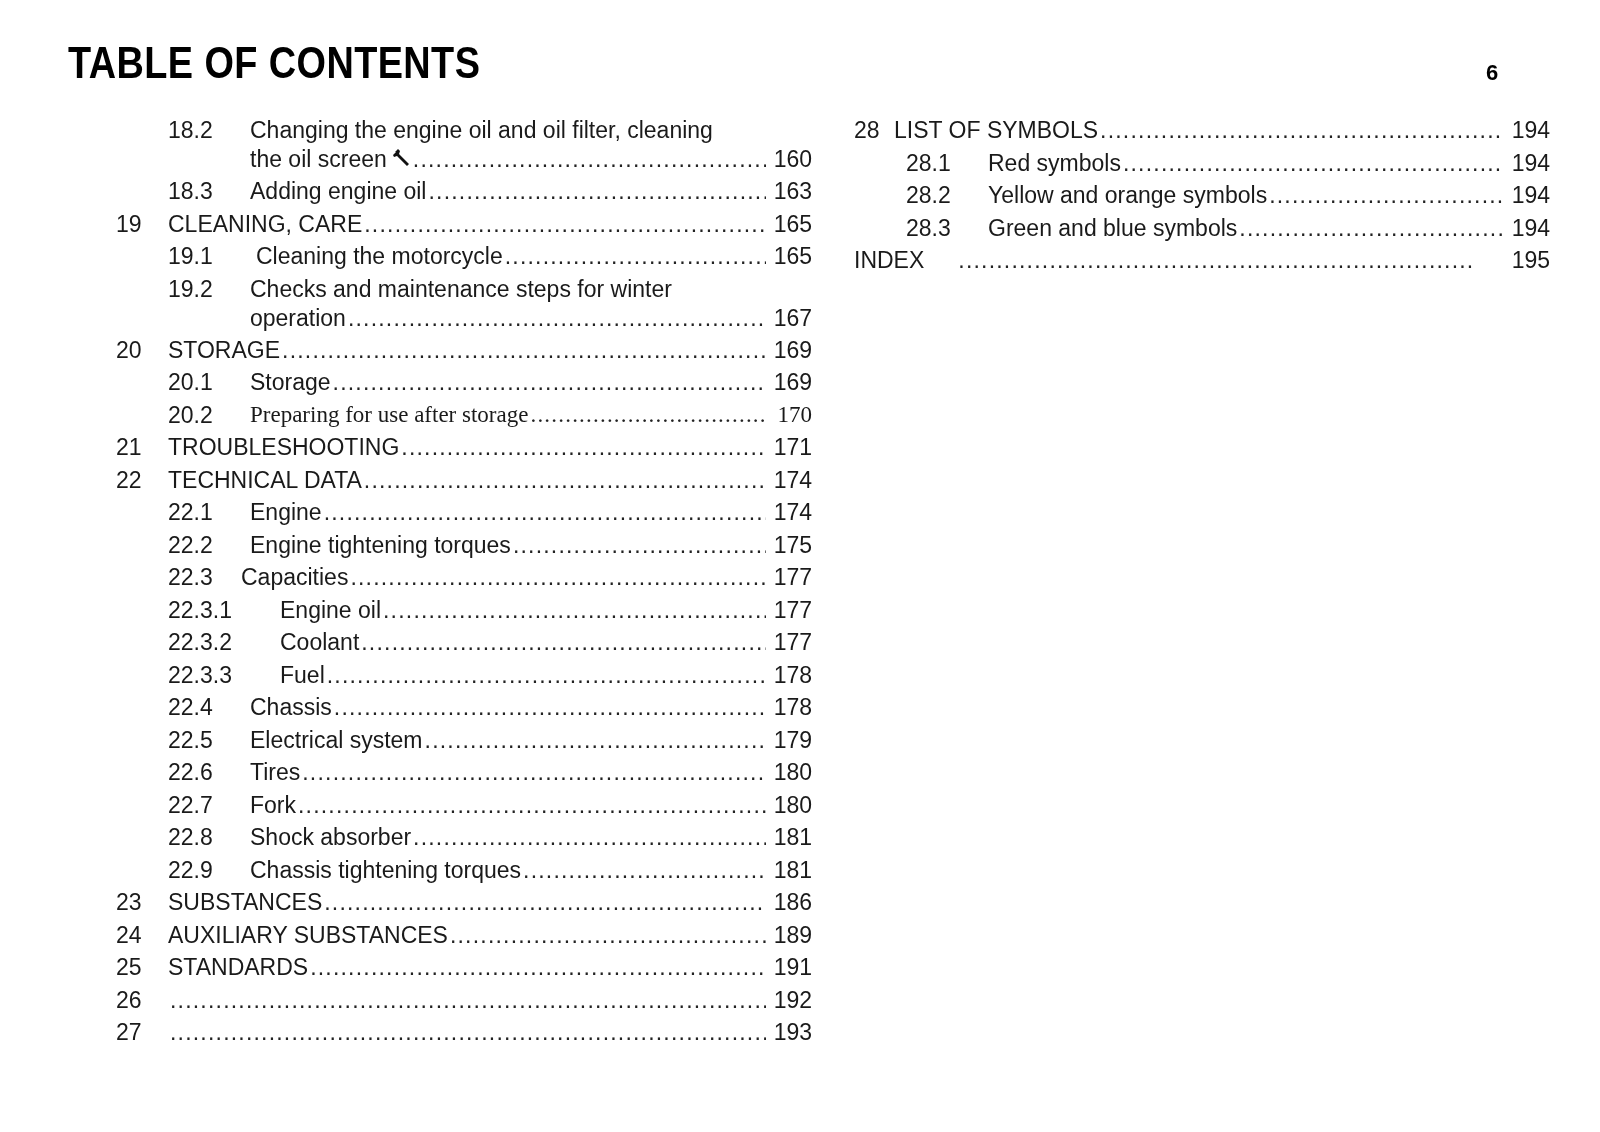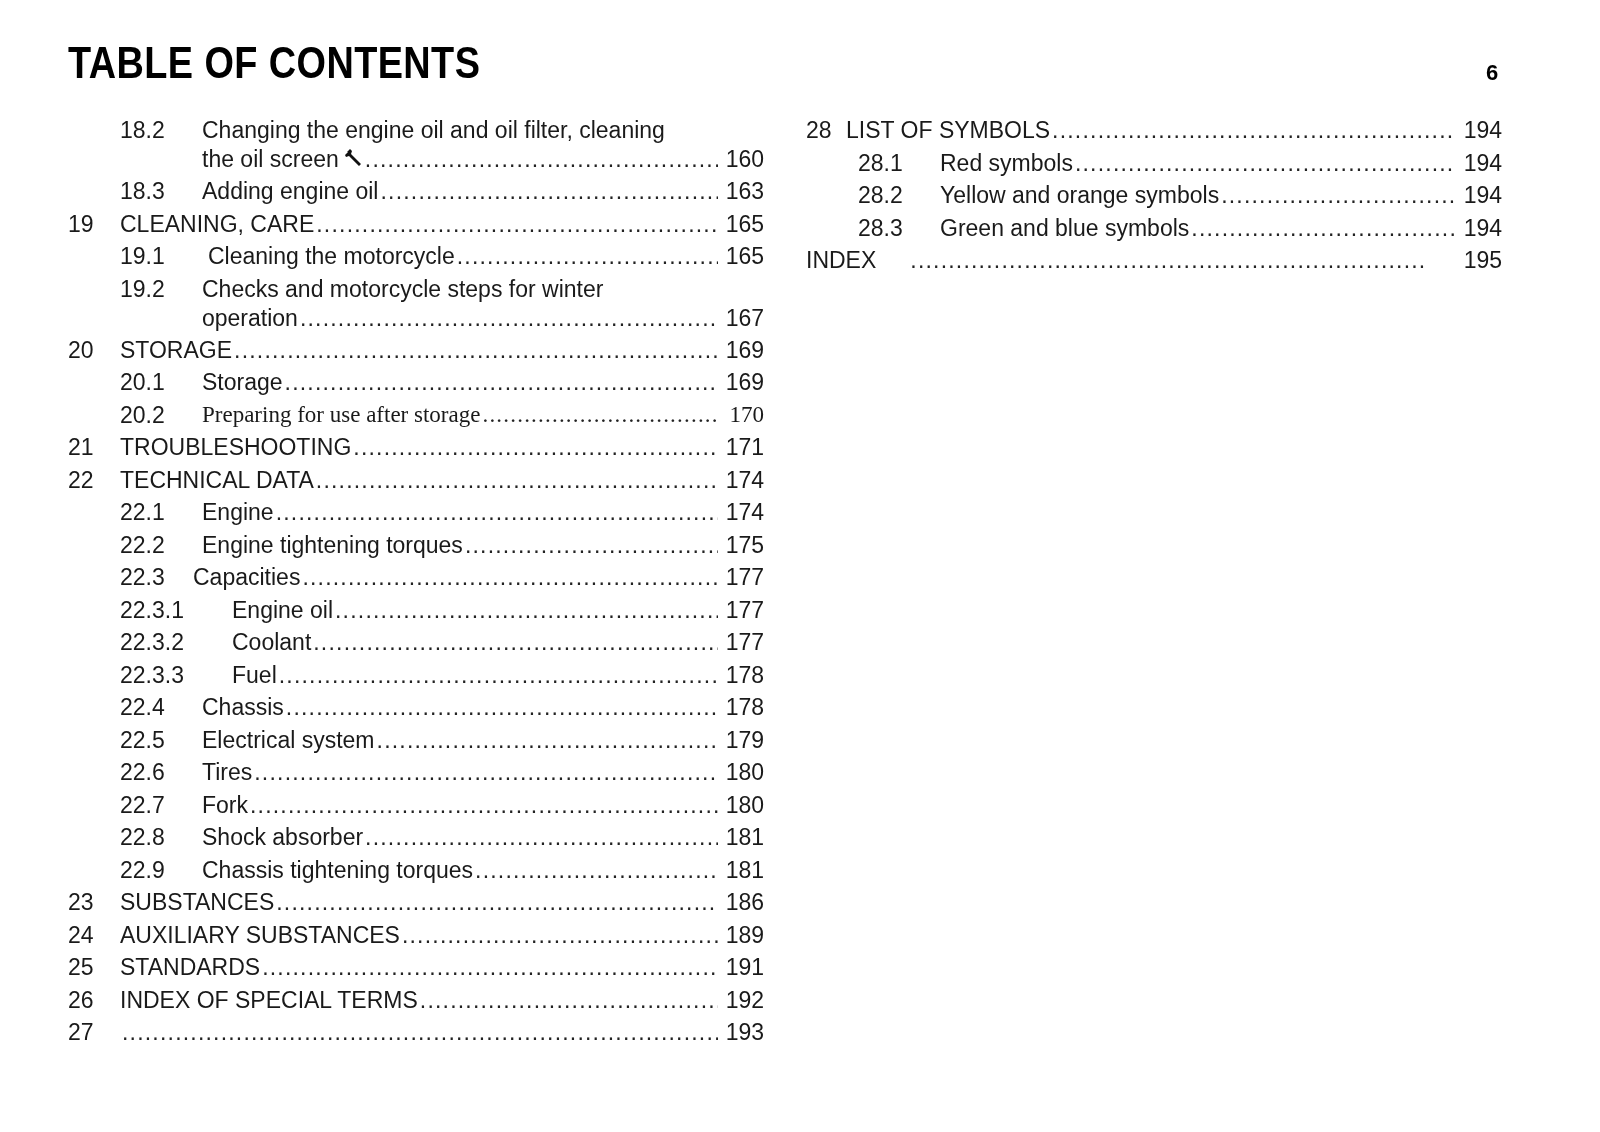--- a/index.html
+++ b/index.html
@@ -12,21 +12,21 @@
     position: absolute; left: 68px; top: 38px;
     font-family: "Liberation Sans", sans-serif;
     font-weight: bold; font-size: 44px; letter-spacing: 0.5px;
     transform: scaleX(0.86); transform-origin: left top;
     color: #000;
   }
   .page-num {
     position: absolute; left: 1486px; top: 60px;
     font-weight: bold; font-size: 22px; color: #000;
   }
-  .col { position: absolute; top: 114px; }
+  .col { position: absolute; top: 114px; margin-left: 48px; }
   .col.left { left: 68px; width: 696px; }
   .col.right { left: 806px; width: 696px; }
   .entry {
     position: relative; height: 32.5px; font-size: 23px; line-height: 32.5px;
     white-space: nowrap;
   }
   .entry.wrap { height: 61px; }
   .num { position: absolute; top: 0; }
   .label-line {
     position: absolute; top: 0; right: 0; display: flex; align-items: baseline;
@@ -79,21 +79,21 @@
     <div class="entry">
       <span class="num" style="left: 52px;">19.1</span>
       <div class="label-line" style="left: 140px;">
         <span class="label">Cleaning the motorcycle</span>
         <span class="dots">........................................................................................................................................................</span>
         <span class="pg">165</span>
       </div>
     </div>
     <div class="entry wrap">
       <span class="num" style="left: 52px;">19.2</span>
-      <span class="first-line" style="left: 134px;">Checks and motorcycle steps for winter</span>
+      <span class="first-line" style="left: 134px;">Checks and maintenance steps for winter</span>
       <div class="second-line" style="left: 134px;">
         <span class="label">operation</span>
         <span class="dots">........................................................................................................................................................</span>
         <span class="pg">167</span>
       </div>
     </div>
     <div class="entry">
       <span class="num" style="left: 0px;">20</span>
       <div class="label-line" style="left: 52px;">
         <span class="label">STORAGE</span>
@@ -249,21 +249,20 @@
       <span class="num" style="left: 0px;">25</span>
       <div class="label-line" style="left: 52px;">
         <span class="label">STANDARDS</span>
         <span class="dots">........................................................................................................................................................</span>
         <span class="pg">191</span>
       </div>
     </div>
     <div class="entry">
       <span class="num" style="left: 0px;">26</span>
       <div class="label-line" style="left: 52px;">
-        <span class="label">INDEX OF SPECIAL TERMS</span>
         <span class="dots">........................................................................................................................................................</span>
         <span class="pg">192</span>
       </div>
     </div>
     <div class="entry">
       <span class="num" style="left: 0px;">27</span>
       <div class="label-line" style="left: 52px;">
         <span class="dots">........................................................................................................................................................</span>
         <span class="pg">193</span>
       </div>

